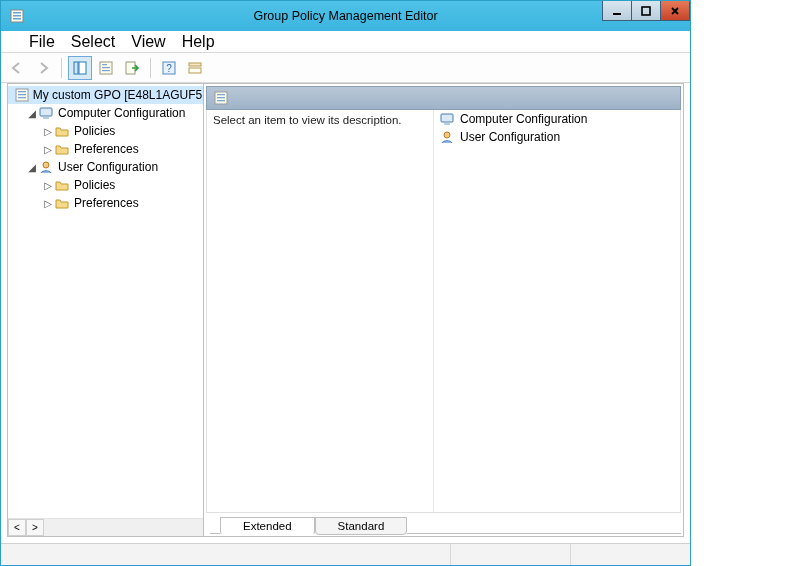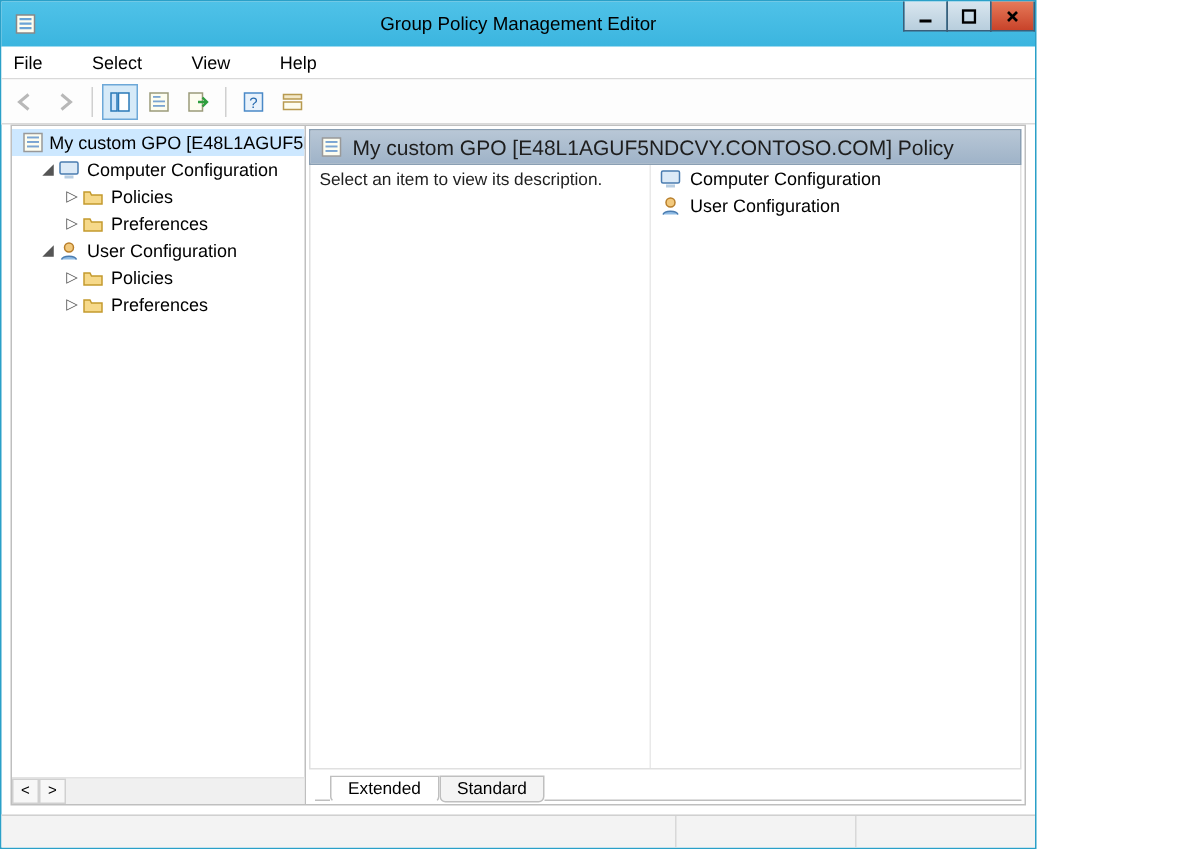--- a/index.html
+++ b/index.html
@@ -31,21 +31,21 @@
     width: 30px; height: 20px;
     border: 1px solid #3a5f7a; border-top: none;
     display: flex; align-items: center; justify-content: center;
     font-size: 11px; font-weight: bold;
     background: linear-gradient(#d9e6ef,#b8cedd);
     margin-left: -1px;
   }
   .win-btn.close { background: linear-gradient(#e67a59,#c8432a); }
   .menubar {
     height: 22px; background: #fff; border-bottom: 1px solid #d9d9d9;
-    display: flex; align-items: center; padding: 0 0; font-size: 12px; gap: 17px;
+    display: flex; align-items: center; padding: 0 20px; font-size: 16px;
   }
   .menu-item { padding: 2px 8px; }
   .toolbar {
     height: 30px; background: #fdfdfd; border-bottom: 1px solid #d9d9d9;
     display: flex; align-items: center; padding: 0 4px; gap: 2px;
   }
   .tool-btn {
     width: 24px; height: 24px; display: flex; align-items: center; justify-content: center;
     border: 1px solid transparent;
   }
@@ -105,21 +105,21 @@
   .list-rows { flex: 1; }
   .list-row { display: flex; align-items: center; height: 18px; font-size: 12px; padding-left: 6px; }
   .list-row .ic { width: 16px; height: 16px; margin-right: 4px; display:inline-flex; align-items:center;}
   .tabs {
     height: 22px; display: flex; align-items: flex-end;
     padding-left: 4px; margin: 0 2px 2px 2px;
     border-top: 1px solid #e0e0e0;
   }
   .tab-spacer { width: 10px; height: 20px; border-bottom: 1px solid #bfbfbf; }
   .tab {
-    font-size: 11.5px; padding: 2px 11px;
+    font-size: 11.5px; padding: 2px 22px;
     border: 1px solid #bfbfbf; border-top-color:#bfbfbf;
     border-bottom: 1px solid #bfbfbf;
     background: #f4f4f4; position: relative; top: 1px;
     border-radius: 0 0 4px 4px;
   }
   .tab.active {
     background: #fff; border-bottom: 1px solid #fff;
     z-index: 2;
   }
   .tab-rest { flex:1; border-bottom: 1px solid #bfbfbf; height:20px;}
@@ -308,21 +308,20 @@
     <div class="right-pane">
       <div class="right-header">
         <span class="ic">
           <svg width="14" height="14">
               <rect x="1" y="1" width="12" height="12" fill="#fdfdf0" stroke="#999"></rect>
               <rect x="3" y="3" width="8" height="1.3" fill="#7aa5d2"></rect>
               <rect x="3" y="6" width="8" height="1.3" fill="#7aa5d2"></rect>
               <rect x="3" y="9" width="8" height="1.3" fill="#7aa5d2"></rect>
             </svg>
         </span>
-        <span>My custom GPO [E48L1AGUF5NDCVY.CONTOSO.COM] Policy</span>
       </div>
 
       <div class="right-body">
         <div class="desc-col">
           <span>Select an item to view its description.</span>
         </div>
         <div class="list-col">
           <div class="list-rows">
             <div class="list-row">
               <span class="ic">

